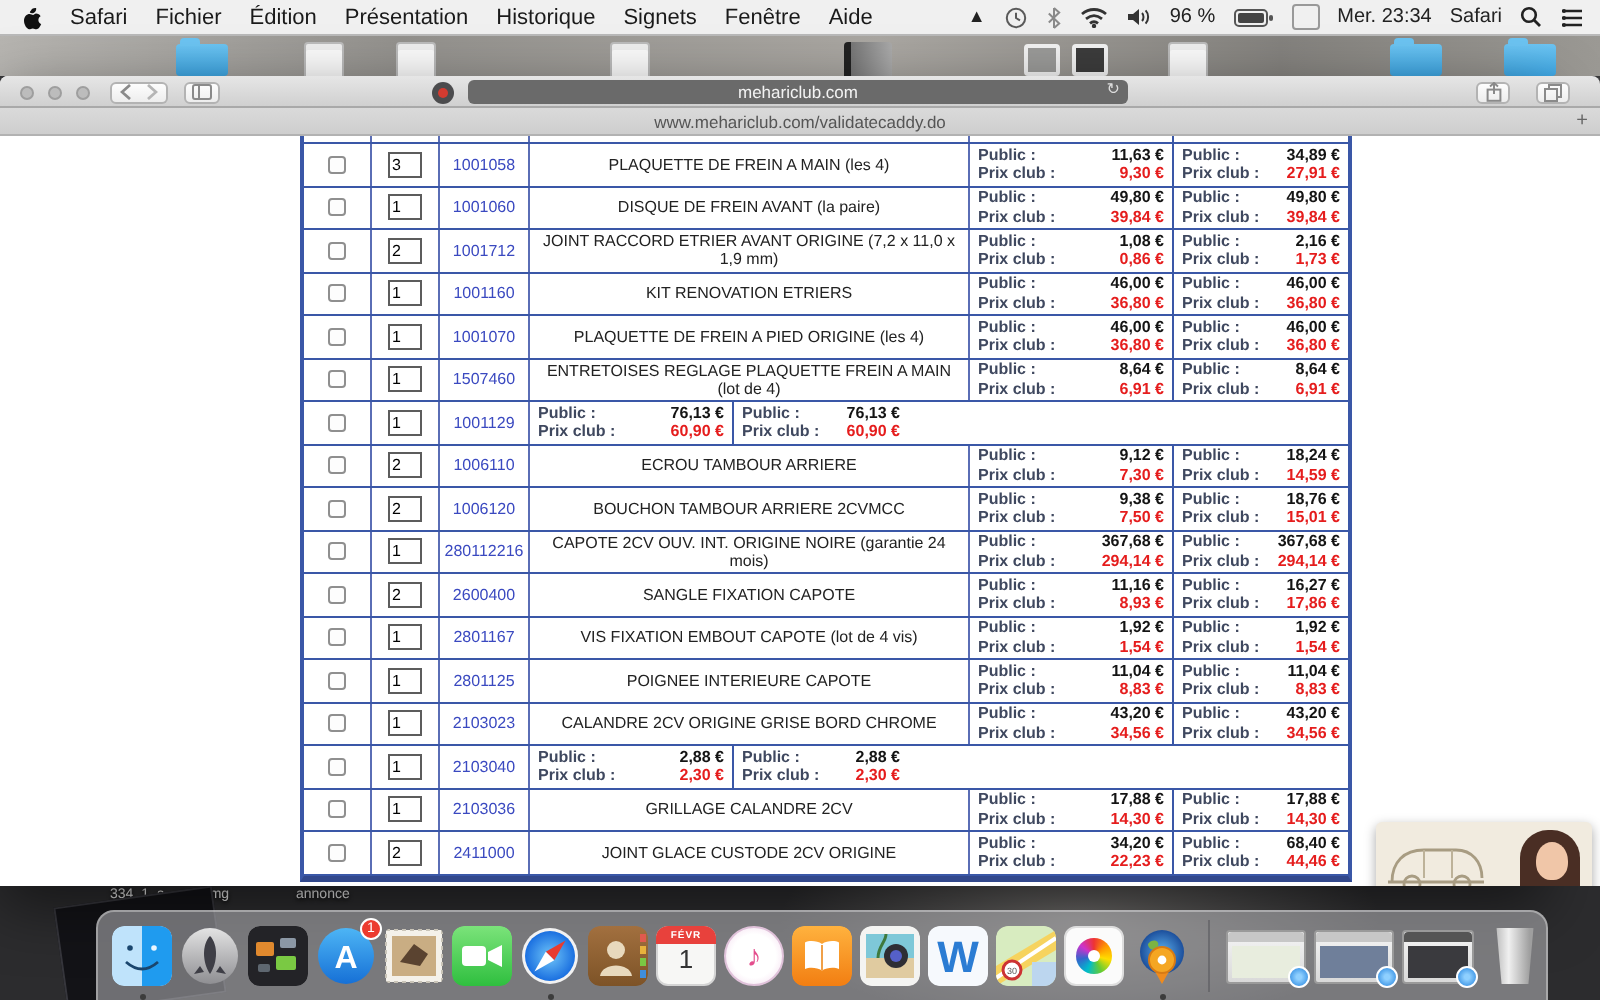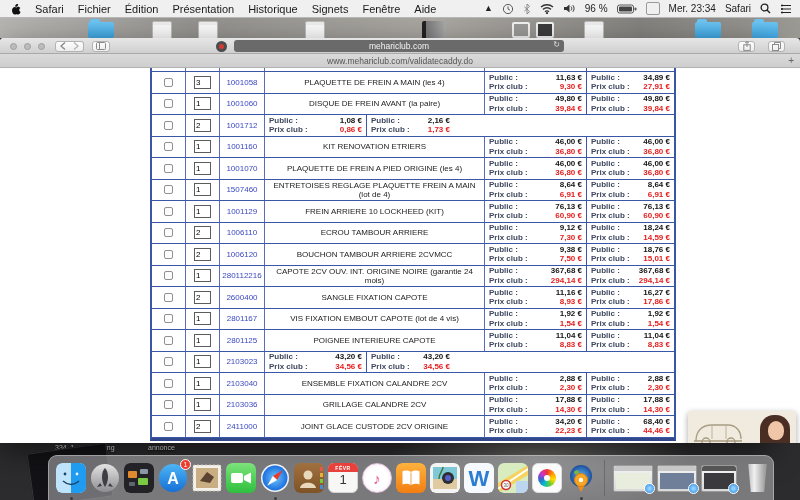--- a/index.html
+++ b/index.html
@@ -340,20 +340,23 @@
     <div class="trow">
       <div class="td c-cb">
                 <input type="checkbox" class="cbx" style="">
               </div>
       <div class="td c-qty">
                 <input class="qty" value="2" style="">
               </div>
       <div class="td c-ref">
                 <a class="ref">1001712</a>
               </div>
+      <div class="td c-desc">
+                <span class="desc">JOINT RACCORD ETRIER AVANT ORIGINE (7,2 x 11,0 x 1,9 mm)</span>
+              </div>
       <div class="td c-p1">
         <div class="pl">
                   <span class="plab lp">Public :</span>
                   <span class="pval pub vp">1,08 €</span>
                 </div>
         <div class="pl">
                   <span class="plab lc">Prix club :</span>
                   <span class="pval club vc">0,86 €</span>
                 </div>
       </div>
@@ -477,23 +480,20 @@
     <div class="trow">
       <div class="td c-cb">
                 <input type="checkbox" class="cbx" style="">
               </div>
       <div class="td c-qty">
                 <input class="qty" value="1" style="">
               </div>
       <div class="td c-ref">
                 <a class="ref">1001129</a>
               </div>
-      <div class="td c-desc">
-                <span class="desc">FREIN ARRIERE 10 LOCKHEED (KIT)</span>
-              </div>
       <div class="td c-p1">
         <div class="pl">
                   <span class="plab lp">Public :</span>
                   <span class="pval pub vp">76,13 €</span>
                 </div>
         <div class="pl">
                   <span class="plab lc">Prix club :</span>
                   <span class="pval club vc">60,90 €</span>
                 </div>
       </div>
@@ -722,20 +722,23 @@
     <div class="trow">
       <div class="td c-cb">
                 <input type="checkbox" class="cbx" style="">
               </div>
       <div class="td c-qty">
                 <input class="qty" value="1" style="">
               </div>
       <div class="td c-ref">
                 <a class="ref">2103023</a>
               </div>
+      <div class="td c-desc">
+                <span class="desc">CALANDRE 2CV ORIGINE GRISE BORD CHROME</span>
+              </div>
       <div class="td c-p1">
         <div class="pl">
                   <span class="plab lp">Public :</span>
                   <span class="pval pub vp">43,20 €</span>
                 </div>
         <div class="pl">
                   <span class="plab lc">Prix club :</span>
                   <span class="pval club vc">34,56 €</span>
                 </div>
       </div>
@@ -753,23 +756,20 @@
 
     <div class="trow">
       <div class="td c-cb">
                 <input type="checkbox" class="cbx" style="">
               </div>
       <div class="td c-qty">
                 <input class="qty" value="1" style="">
               </div>
       <div class="td c-ref">
                 <a class="ref">2103040</a>
-              </div>
-      <div class="td c-desc">
-                <span class="desc">ENSEMBLE FIXATION CALANDRE 2CV</span>
               </div>
       <div class="td c-p1">
         <div class="pl">
                   <span class="plab lp">Public :</span>
                   <span class="pval pub vp">2,88 €</span>
                 </div>
         <div class="pl">
                   <span class="plab lc">Prix club :</span>
                   <span class="pval club vc">2,30 €</span>
                 </div>

